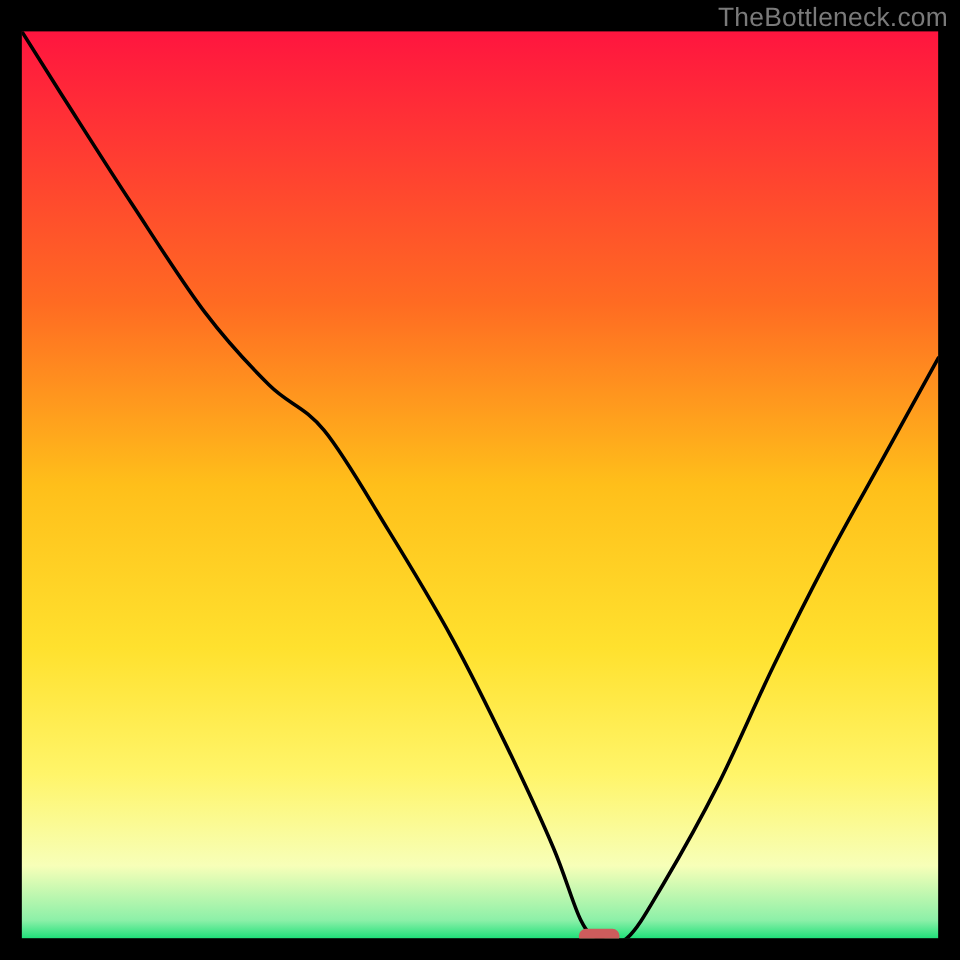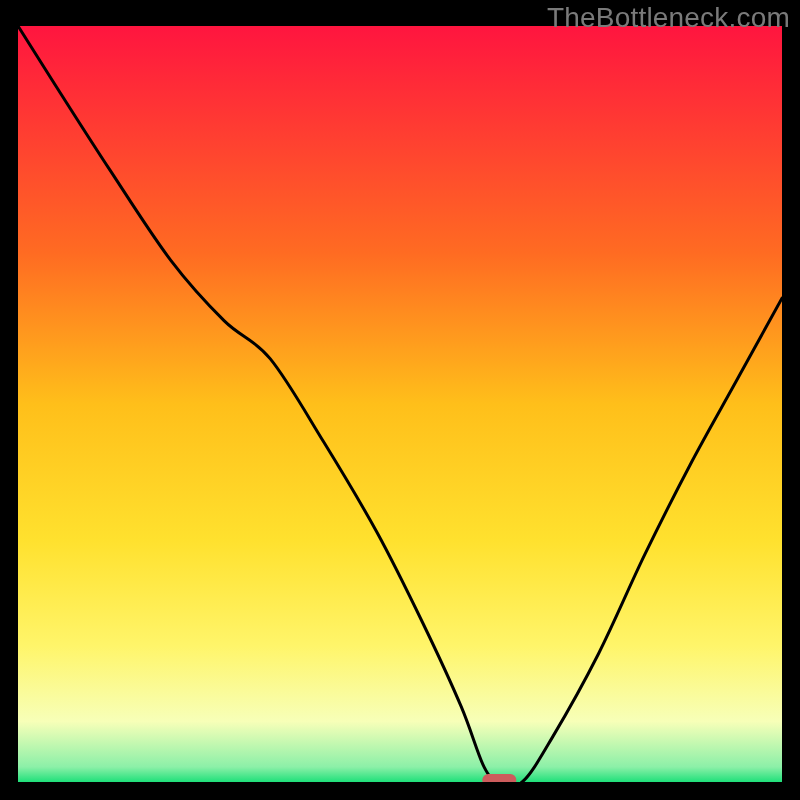--- a/index.html
+++ b/index.html
@@ -15,21 +15,21 @@
     position: relative;
     width: 800px;
     height: 800px;
     background: #000;
   }
   .watermark {
     position: absolute;
     top: 2px;
     right: 10px;
     color: #7a7a7a;
-    font-size: 28px;
+    font-size: 22px;
     font-weight: 500;
     letter-spacing: 0.2px;
     z-index: 5;
     text-align: center;
   }
   .plot {
     position: absolute;
     left: 18px;
     top: 26px;
     width: 764px;

